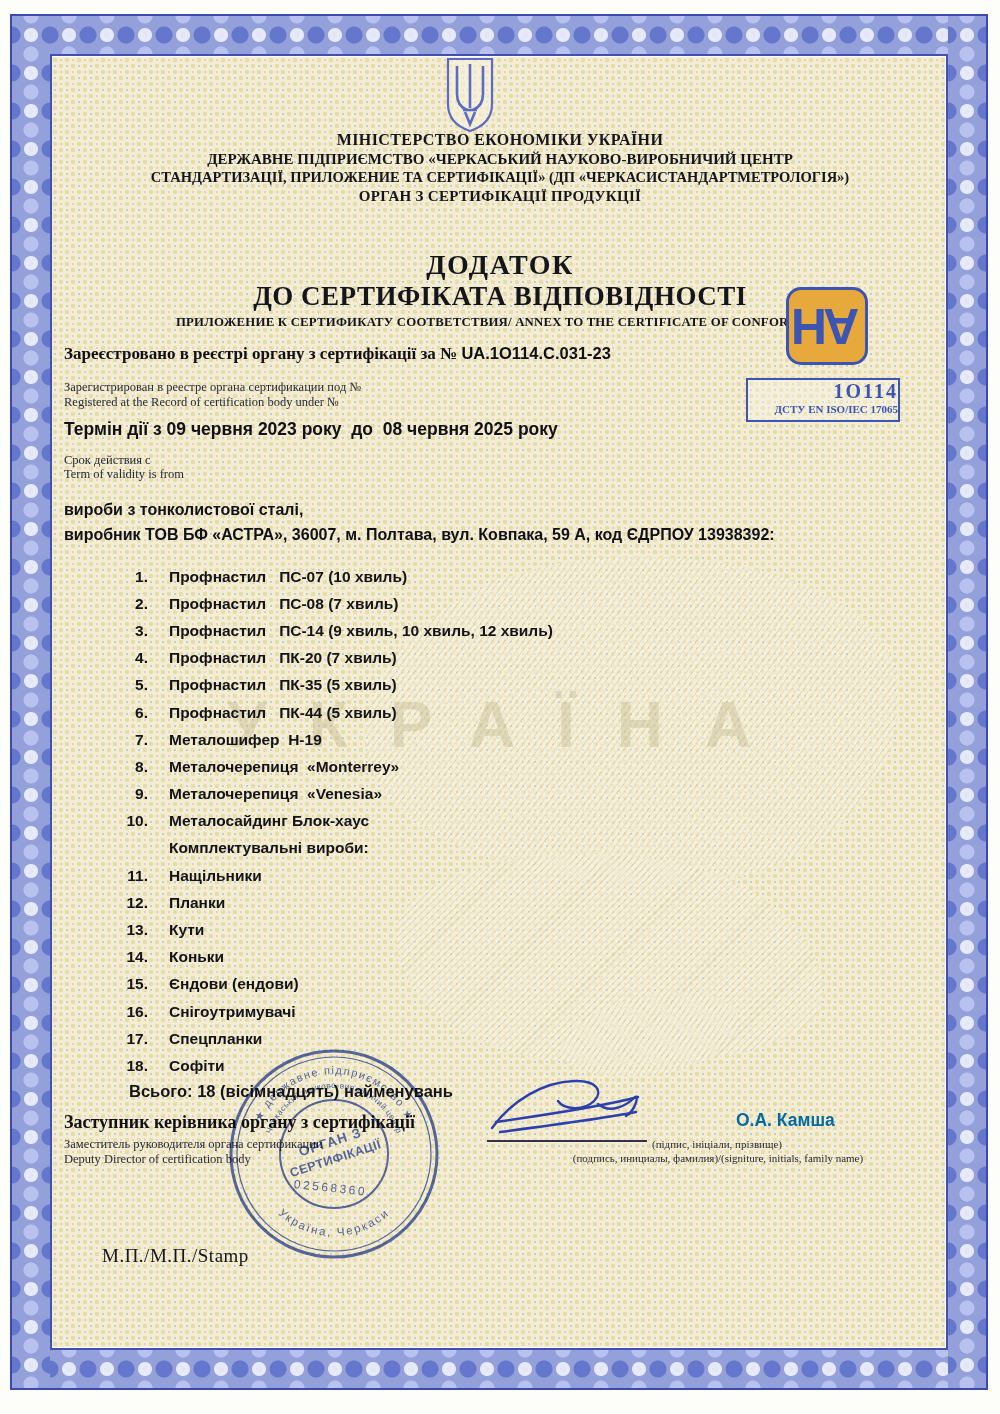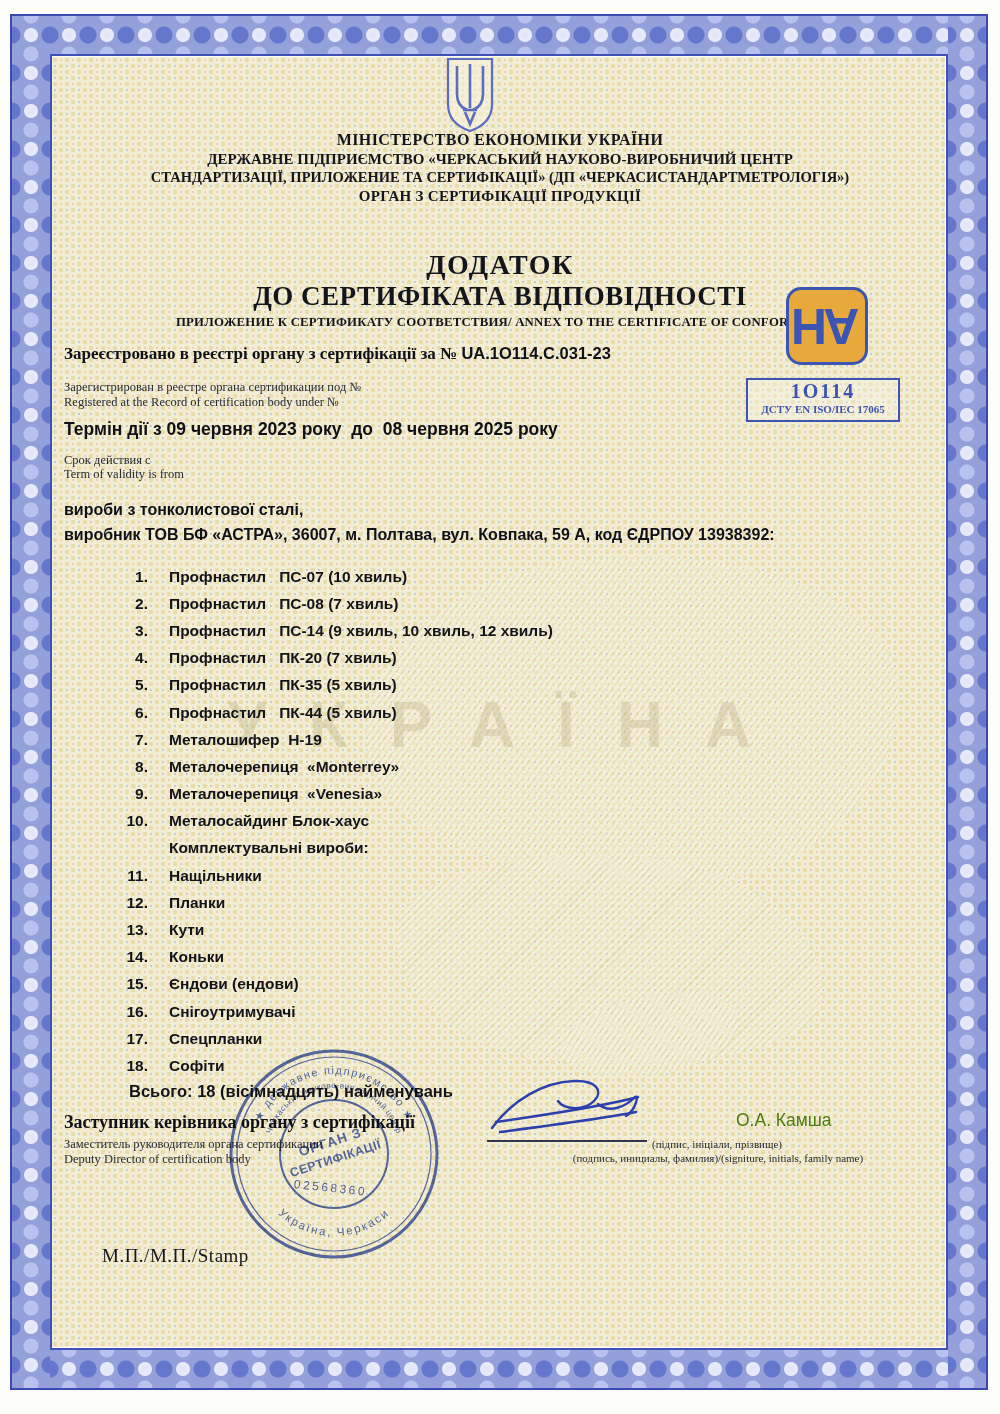--- a/index.html
+++ b/index.html
@@ -49,21 +49,21 @@
   .h4{top:188px;font-size:15px;letter-spacing:.3px;}
   .t1{top:249px;font-size:28px;letter-spacing:1.5px;}
   .t2{top:281px;font-size:27px;letter-spacing:.5px;}
   .t3{top:315px;font-size:12.8px;letter-spacing:.2px;}
   
   .naau{position:absolute;left:786px;top:287px;width:76px;height:72px;background:#e8a93c;
         border:3px solid #3d55b2;border-radius:15px;display:flex;align-items:center;justify-content:center;}
   .naau .mark{transform:rotate(180deg);font-family:"Liberation Sans", sans-serif;font-weight:bold;
         font-size:50px;line-height:1;color:#3d55b2;letter-spacing:-4px;}
   .accbox{position:absolute;left:746px;top:378px;width:150px;height:40px;border:2px solid #3d55b2;
-        background:rgba(248,246,236,.35);text-align:center;color:#3d55b2;}
+        background:rgba(248,246,236,.35);text-align:right;color:#3d55b2;}
   .accbox .n{font-size:20px;font-weight:bold;letter-spacing:2px;line-height:22px;}
   .accbox .s{font-size:11px;font-weight:bold;line-height:14px;}
   
   .bigline{position:absolute;left:64px;color:#101016;font-weight:bold;white-space:pre;}
   .small{position:absolute;left:64px;color:#2a2a33;font-size:12.5px;white-space:nowrap;margin-top:9px;}
   .reg{top:344px;font-size:17px;}
   .reg .no{font-family:"Liberation Sans", sans-serif;font-size:16.5px;}
   .regru{top:371px;} .regen{top:386px;}
   .val{top:419px;font-family:"Liberation Sans", sans-serif;font-size:17.5px;}
   .valru{top:444px;} .valen{top:458px;}
@@ -76,21 +76,21 @@
   .row .txt{margin-left:21px;white-space:pre;}
   .total{position:absolute;left:129px;top:1082px;font-family:"Liberation Sans", sans-serif;
         font-weight:bold;font-size:16.5px;color:#141418;}
   
   .sg-uk{position:absolute;left:64px;top:1112px;font-weight:bold;font-size:18px;color:#101016;}
   .sg-ru{position:absolute;left:64px;top:1137px;font-size:12.5px;color:#2a2a33;}
   .sg-en{position:absolute;left:64px;top:1152px;font-size:12.5px;color:#2a2a33;}
   .mp{position:absolute;left:102px;top:1245px;font-size:19px;color:#15151c;letter-spacing:.5px;}
   .sigline{position:absolute;left:487px;top:1140px;width:160px;height:2px;background:#33334a;}
   .signame{position:absolute;left:736px;top:1110px;font-family:"Liberation Sans", sans-serif;
-        font-weight:normal;font-size:17.5px;color:#4d7c0f;}
+        font-weight:bold;font-size:17.5px;color:#0369a1;}
   .cap1{position:absolute;left:612px;top:1138px;width:210px;text-align:center;font-size:11px;color:#2a2a33;}
   .cap2{position:absolute;left:528px;top:1152px;width:380px;text-align:center;font-size:11px;color:#2a2a33;}
   .sigsvg{position:absolute;left:486px;top:1076px;}
   
   .stamp{position:absolute;left:220px;top:1040px;width:228px;height:228px;opacity:.84;mix-blend-mode:multiply;}
 </style>
 </head>
 <body>
 
 <div class="page">

